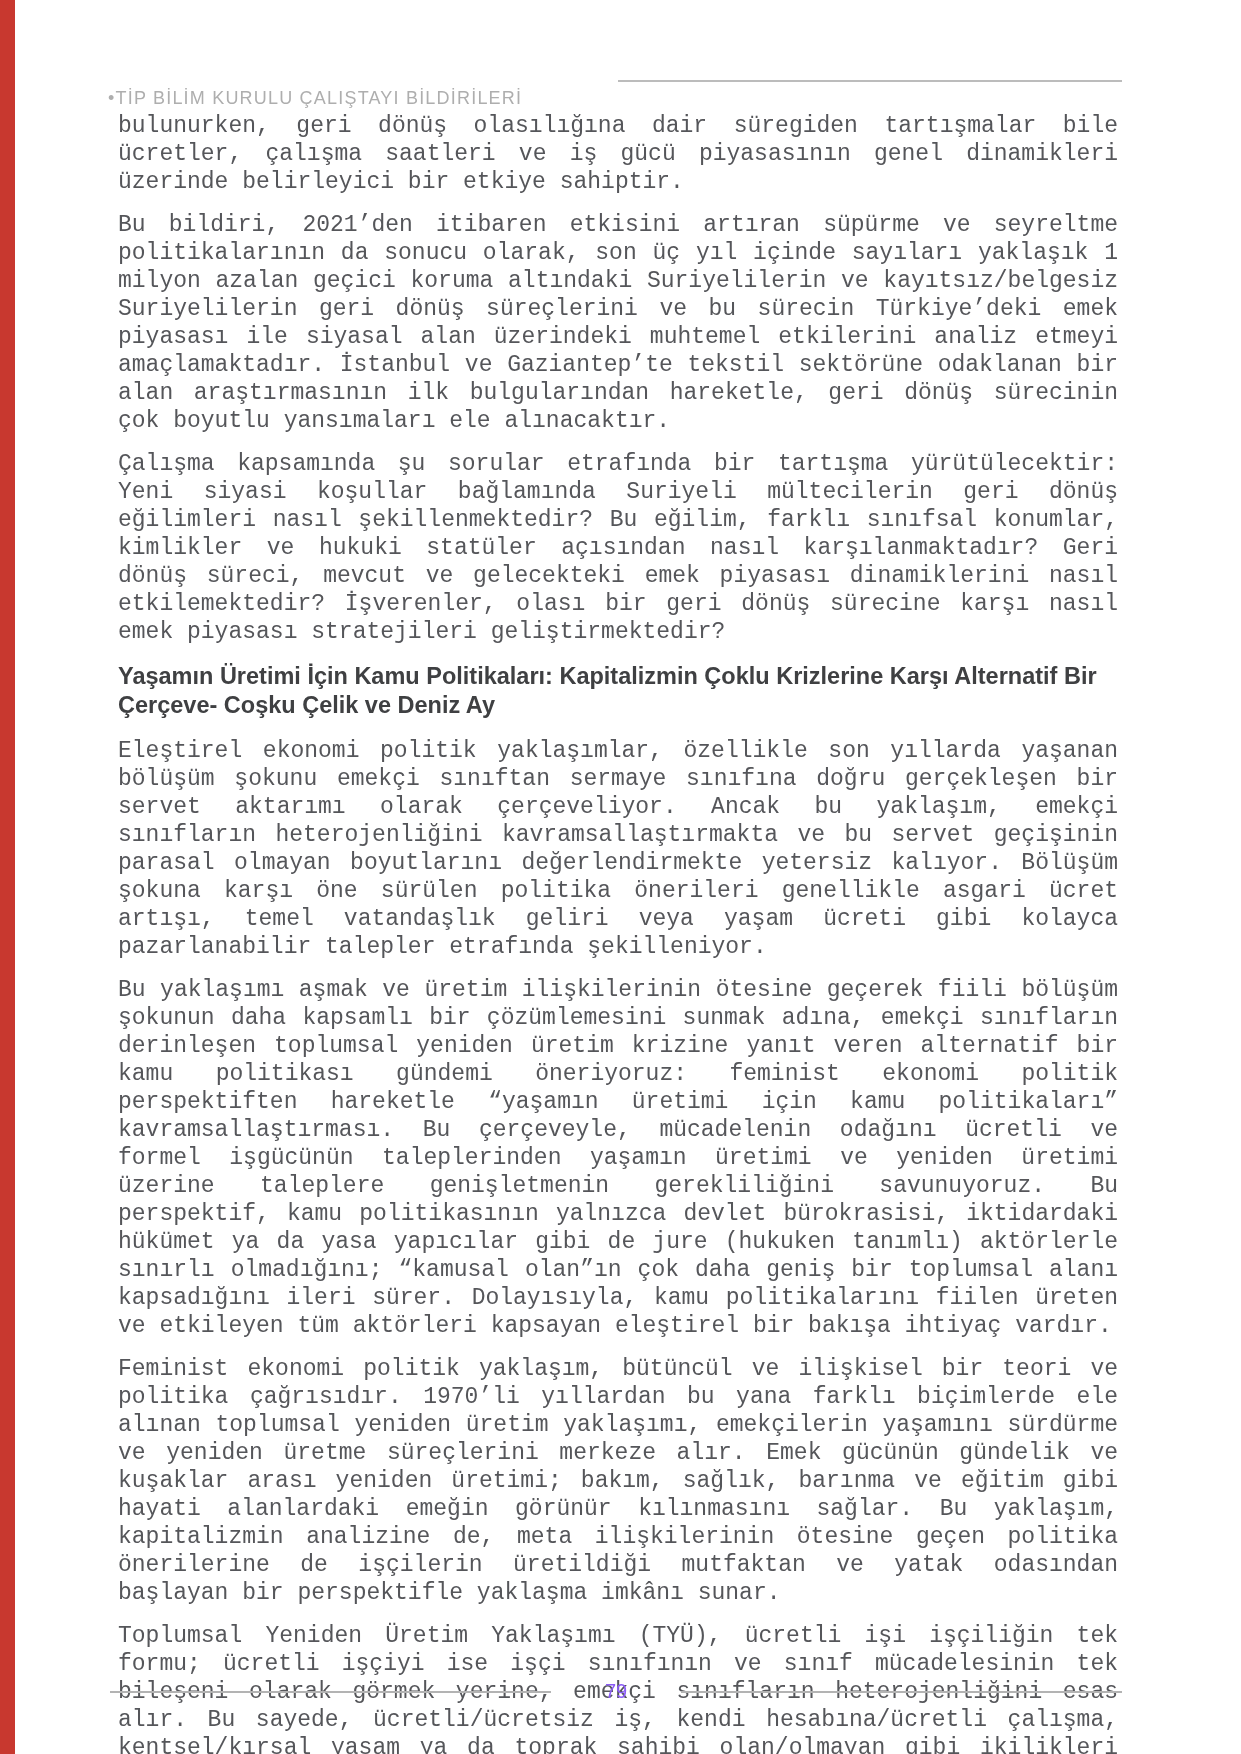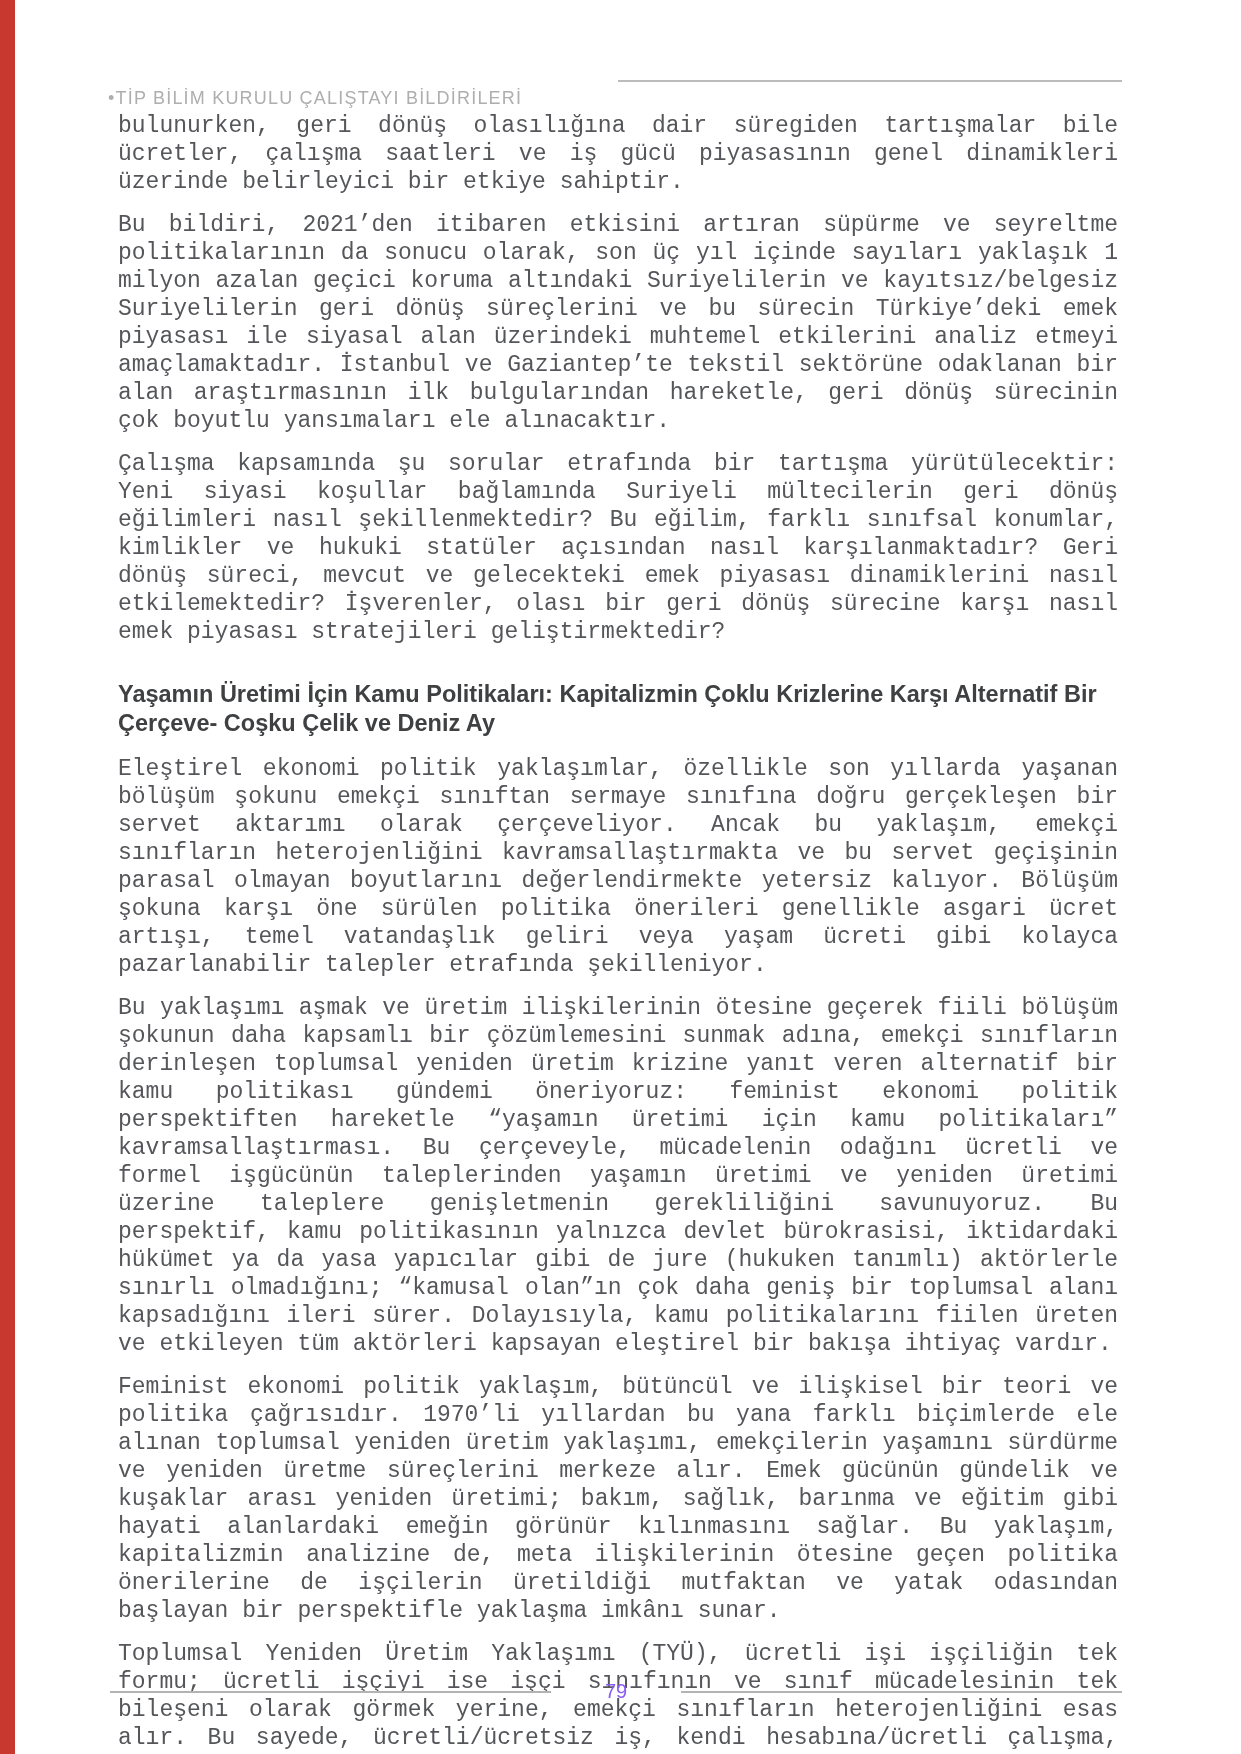--- a/index.html
+++ b/index.html
@@ -27,21 +27,21 @@
   }
   .content{
     position:absolute;top:112px;left:118px;width:1004px;
     color:#55565a;
     font-size:23px;line-height:28px;
     text-align:justify;
   }
   .content p{margin:0 4px 15px 0;font-family:Liberation Mono, monospace;}
   .content p + p{margin-top:0;}
   .section-heading{
-    margin:34px 0 17px 0;
+    margin:16px 0 17px 0;
     font-weight:700;color:#3f4042;
     font-size:23.5px;line-height:29px;
     text-align:left;
   }
   .page-footer{
     position:absolute;left:110px;right:119px;top:1680px;
     display:flex;align-items:center;
     color:#8b5cf6;font-size:20px;gap:20px;
   }
   .page-footer .rule{flex:1;height:2px;background:#b3b3b3;}

